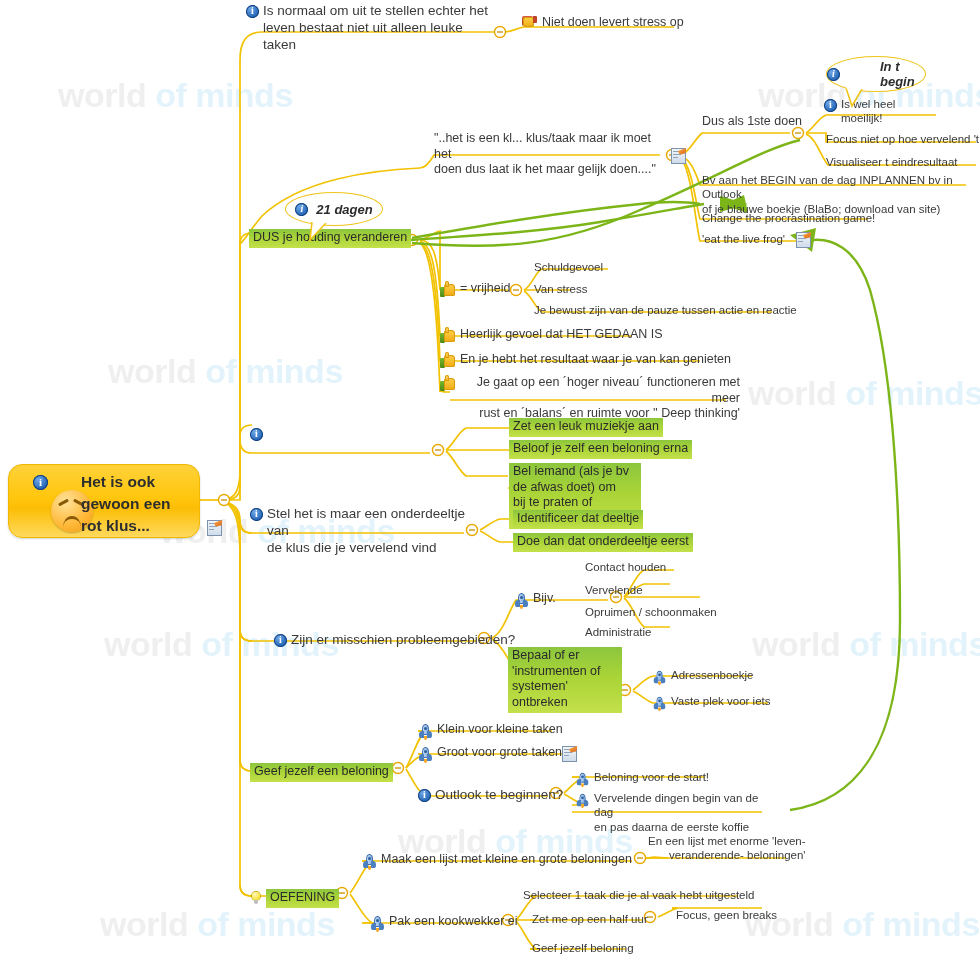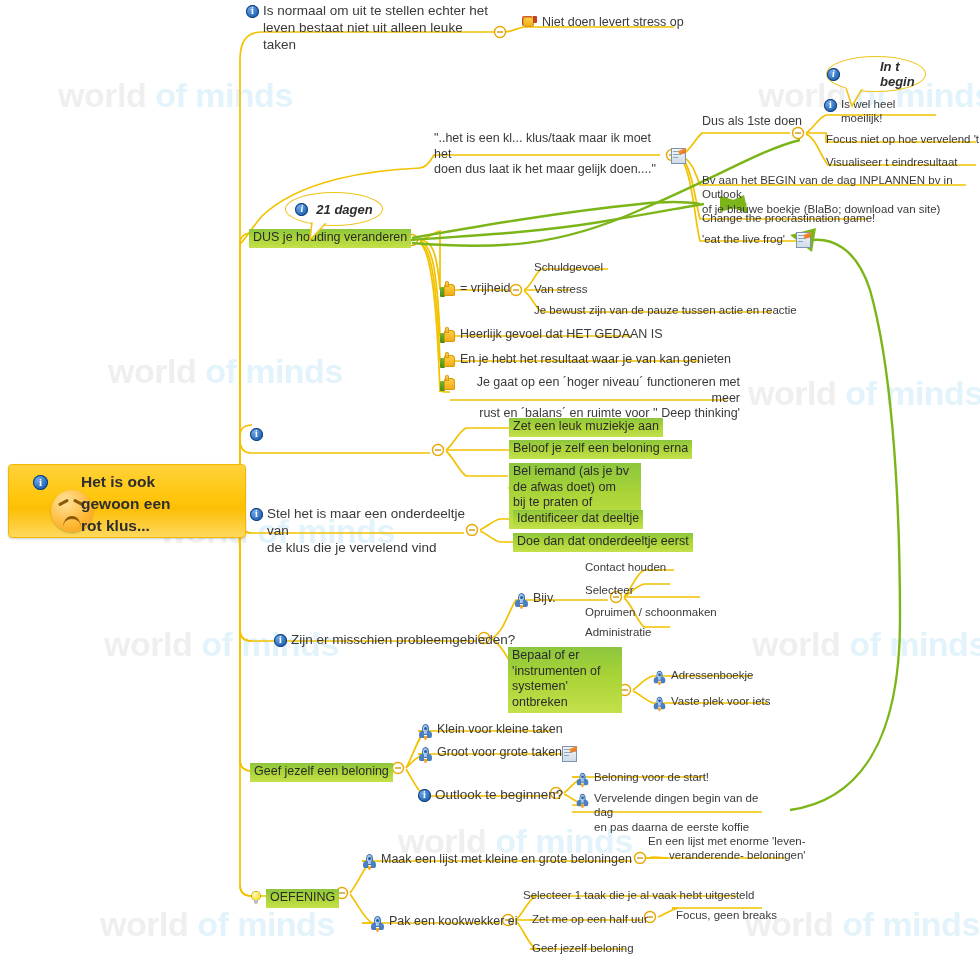--- a/index.html
+++ b/index.html
@@ -49,26 +49,25 @@
   }
   .hl.multi .tx{white-space:normal;}
 
   .multi .tx{white-space:normal;}
 
   
   #root{
     position:absolute;
     left:8px;top:464px;
     width:190px;height:72px;
-    border-radius:4px;
+    border-radius:14px;
     background:linear-gradient(to bottom,#ffd23a 0%,#ffc60d 45%,#fcbe05 60%,#ffd95e 100%);
     box-shadow:0 1px 2px rgba(0,0,0,.18);
     border:1px solid #f0b800;
     z-index:3;
-    padding-left:46px;
   }
   #root .rt{
     position:absolute;left:72px;top:6px;
     font-size:15.5px;font-weight:bold;color:#2e2e2e;
     line-height:1.42;white-space:pre-line;
   }
 
   
   .ico{display:inline-block;vertical-align:middle;margin-right:4px;flex:0 0 auto;}
   .info{
@@ -514,21 +513,21 @@
           <span class="fin1"></span>
           <span class="fin2"></span>
           <span class="fl"></span>
         </span>
       <span class="tx">Bijv.</span>
     </div>
     <div class="node s11" style="left:585px;top:560px;">
       <span class="tx">Contact houden</span>
     </div>
     <div class="node s11" style="left:585px;top:583px;">
-      <span class="tx">Selecteer</span>
+      <span class="tx">Vervelende</span>
     </div>
     <div class="node s11" style="left:585px;top:605px;">
       <span class="tx">Opruimen / schoonmaken</span>
     </div>
     <div class="node s11" style="left:585px;top:625px;">
       <span class="tx">Administratie</span>
     </div>
 
     <div class="node s12 hl multi" style="left:508px;top:647px;width:114px;">
       <span class="tx" style="white-space:pre-line;">Bepaal of er

